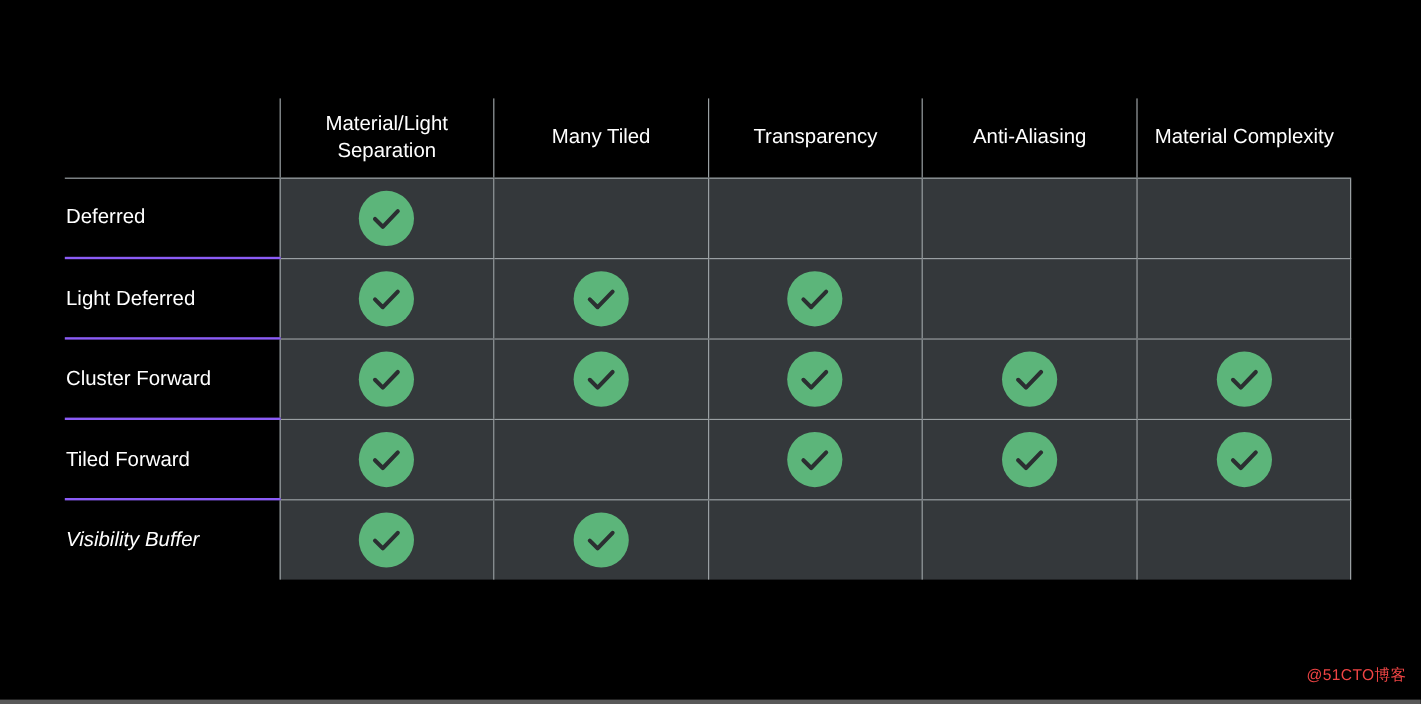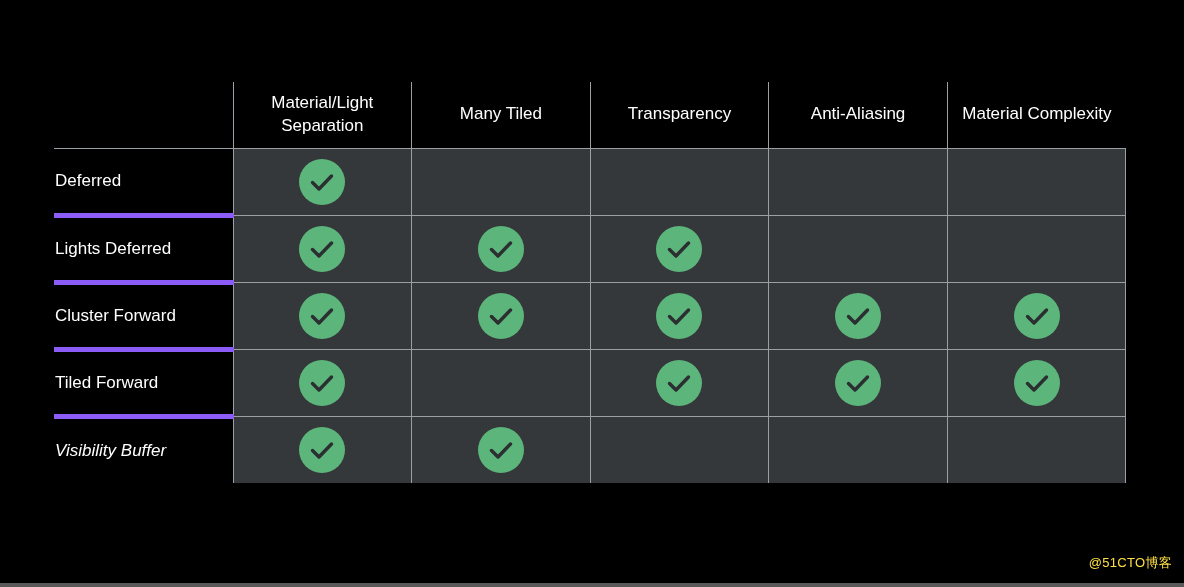--- a/index.html
+++ b/index.html
@@ -65,21 +65,21 @@
     border-bottom: 1px solid #9aa0a3;
     background: #34383b;
     text-align: center;
     padding: 0;
   }
   #matrix-table tbody tr:last-child td { border-bottom: none; font-style: italic; }
 
   #matrix-table tbody td.row-label {
     background: #000000;
     border-left: none;
-    border-bottom: 5px solid #8b5cf6;
+    border-bottom: 2px solid #8b5cf6;
     text-align: left;
     padding-left: 1px;
     font-size: 17px;
     color: #ffffff;
     white-space: nowrap;
   }
   #matrix-table tbody tr:last-child td.row-label { border-bottom: none; }
 
   
   #matrix-table tbody td.last-data { border-right: 1px solid #9aa0a3; }
@@ -103,21 +103,21 @@
     display: block;
   }
   .cell-empty { display: inline-block; width: 46px; height: 46px; }
 
   
   #watermark {
     position: absolute;
     right: 12px;
     bottom: 15px;
     font-size: 13px;
-    color: #fde047;
+    color: #ef4444;
     letter-spacing: 0.3px;
     white-space: nowrap;
   }
 
   #bottom-strip {
     position: absolute;
     left: 0;
     bottom: 0;
     width: 1184px;
     height: 4px;
@@ -153,21 +153,21 @@
           <td class="row-label">Deferred</td>
           <td><span class="check-badge"><svg viewBox="0 0 46 46" aria-hidden="true">
                 <path d="M13.5 23.5 L20 30 L32.5 17" fill="none" stroke="#2b2f31" stroke-width="3.4" stroke-linecap="round" stroke-linejoin="round"></path>
               </svg></span></td>
           <td><span class="cell-empty"></span></td>
           <td><span class="cell-empty"></span></td>
           <td><span class="cell-empty"></span></td>
           <td class="last-data"><span class="cell-empty"></span></td>
         </tr>
         <tr>
-          <td class="row-label">Lights Deferred</td>
+          <td class="row-label">Light Deferred</td>
           <td><span class="check-badge"><svg viewBox="0 0 46 46" aria-hidden="true">
                 <path d="M13.5 23.5 L20 30 L32.5 17" fill="none" stroke="#2b2f31" stroke-width="3.4" stroke-linecap="round" stroke-linejoin="round"></path>
               </svg></span></td>
           <td><span class="check-badge"><svg viewBox="0 0 46 46" aria-hidden="true">
                 <path d="M13.5 23.5 L20 30 L32.5 17" fill="none" stroke="#2b2f31" stroke-width="3.4" stroke-linecap="round" stroke-linejoin="round"></path>
               </svg></span></td>
           <td><span class="check-badge"><svg viewBox="0 0 46 46" aria-hidden="true">
                 <path d="M13.5 23.5 L20 30 L32.5 17" fill="none" stroke="#2b2f31" stroke-width="3.4" stroke-linecap="round" stroke-linejoin="round"></path>
               </svg></span></td>
           <td><span class="cell-empty"></span></td>

